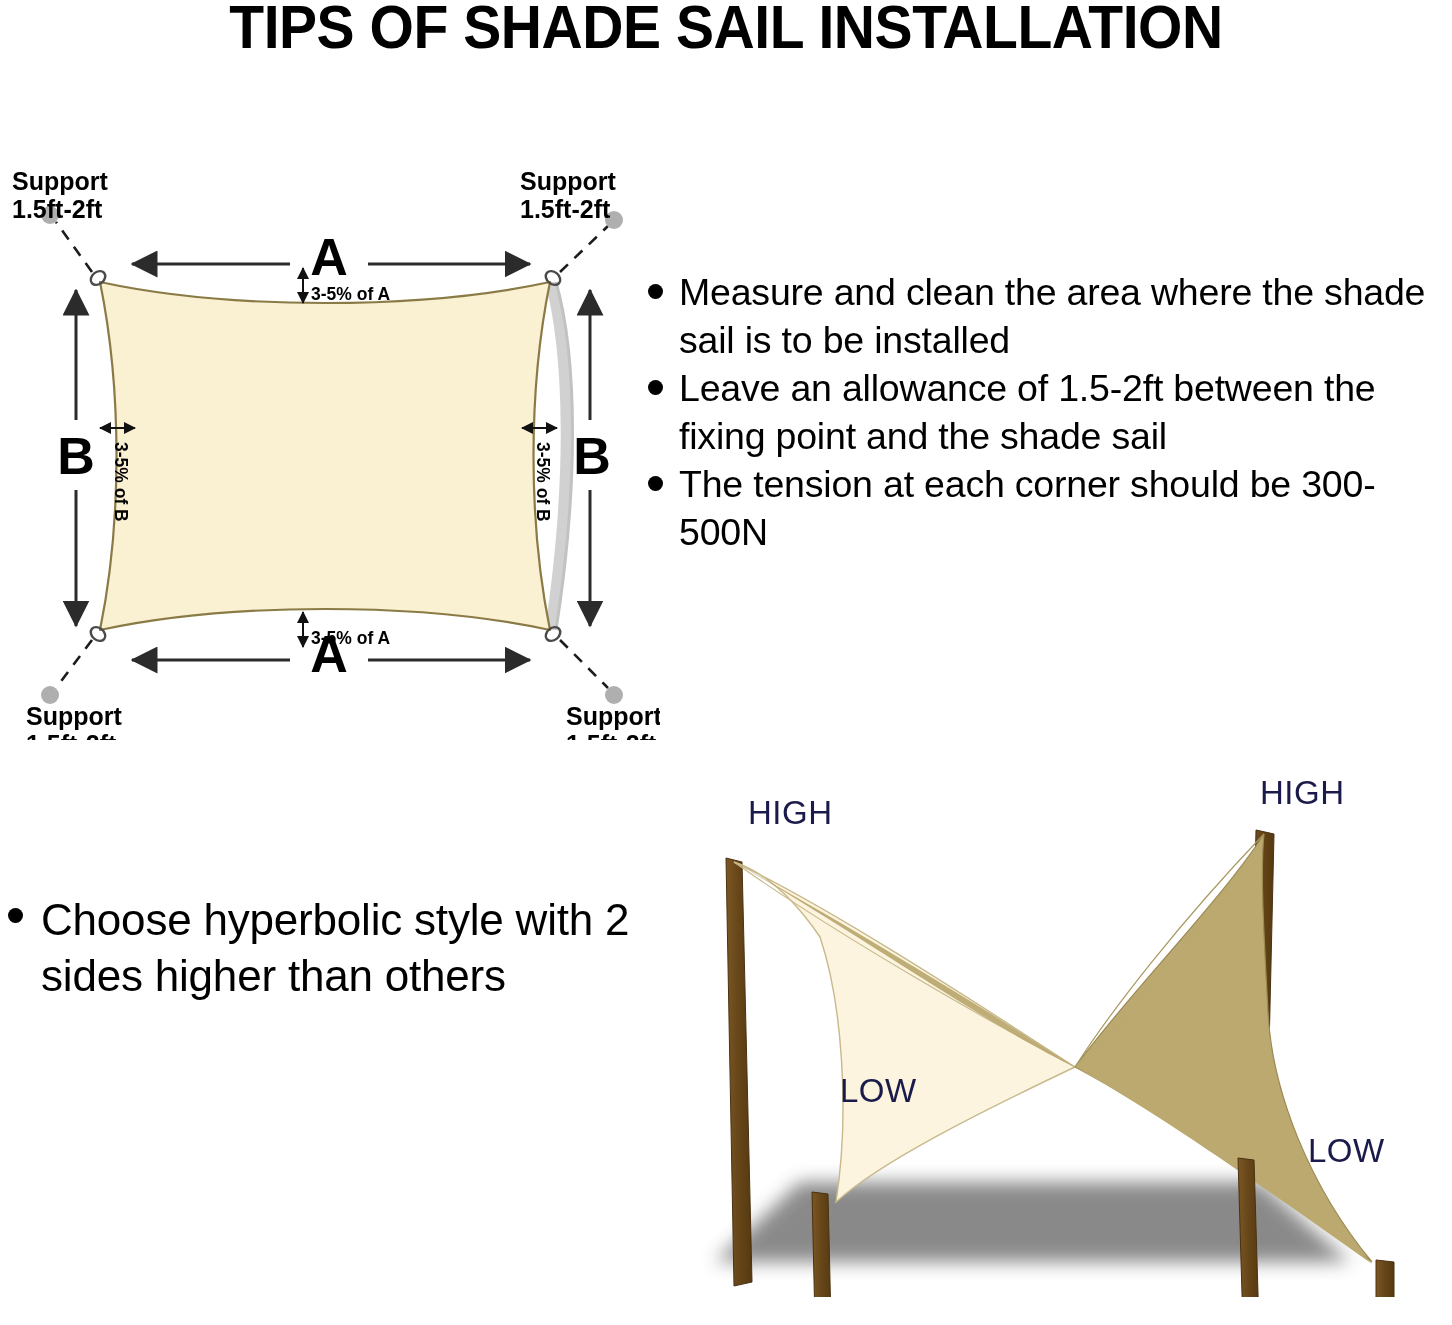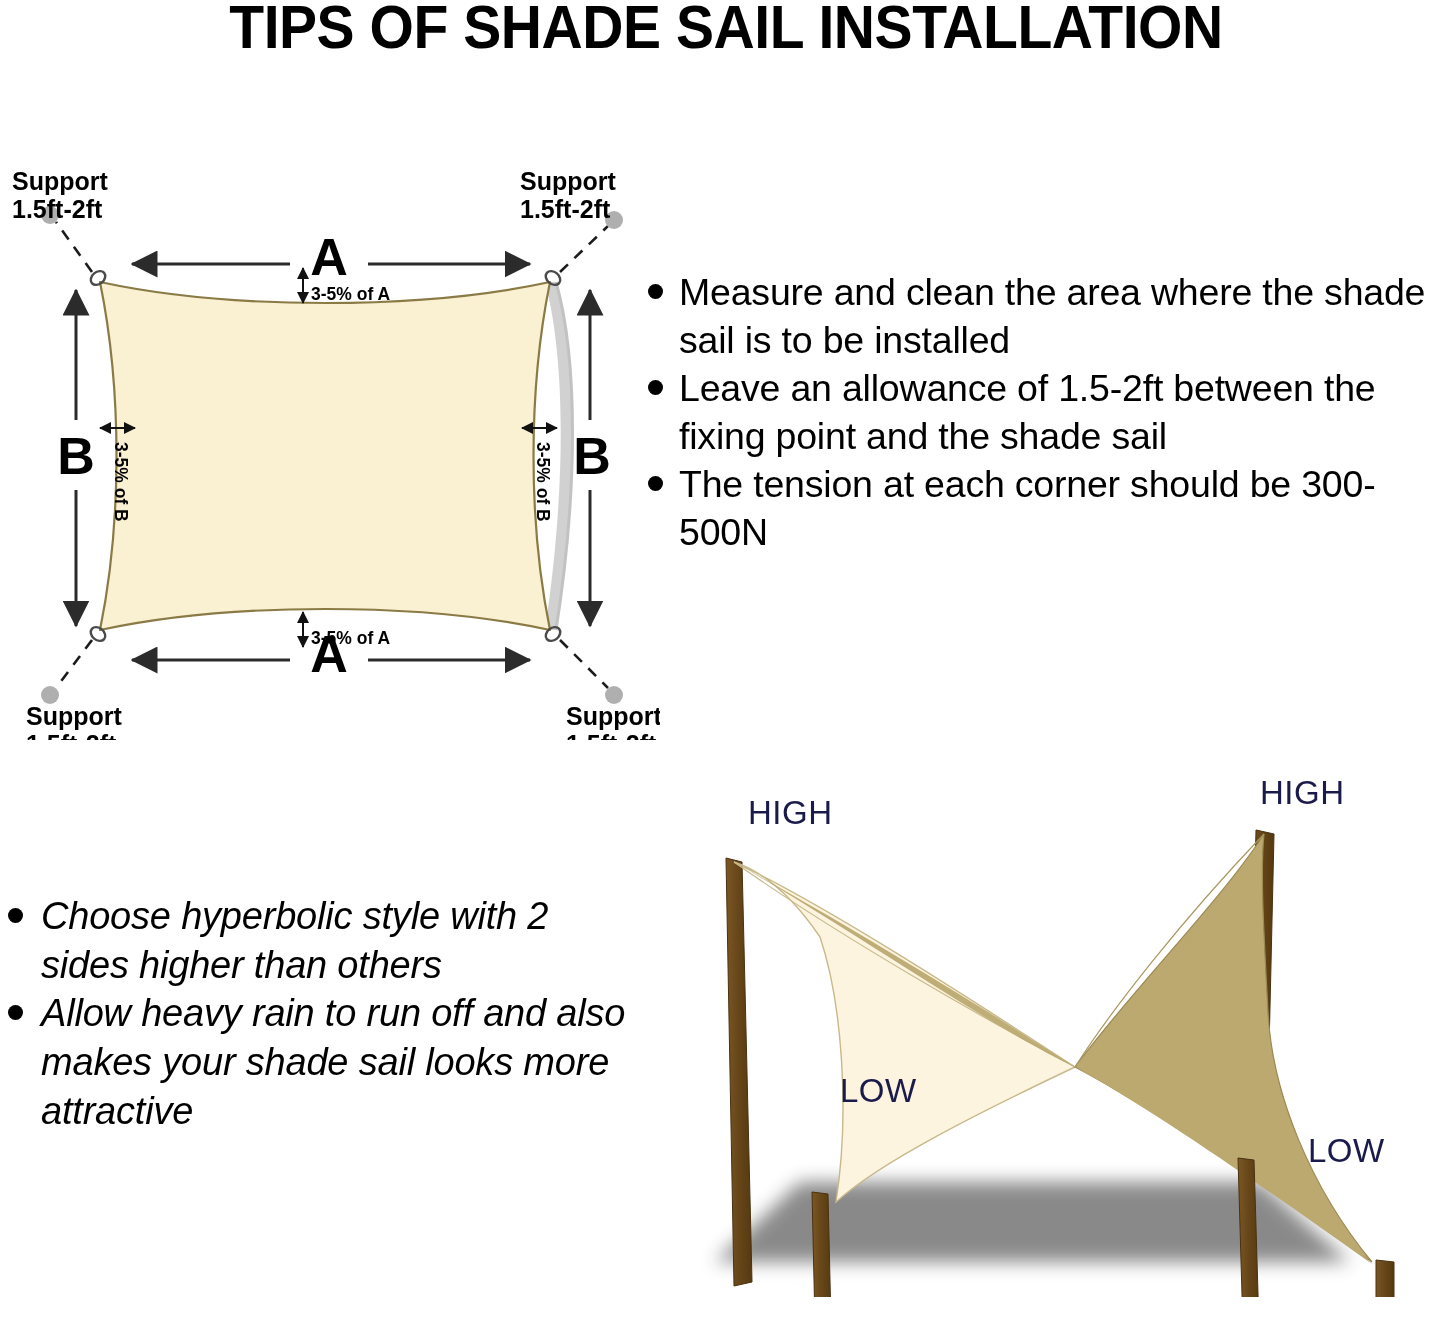--- a/index.html
+++ b/index.html
@@ -70,21 +70,21 @@
     margin-top: 16px;
     margin-right: 16px;
   }
   .bullet-text {
     font-size: 37px;
     line-height: 1.28;
     letter-spacing: -0.2px;
     font-weight: 400;
   }
   #tips-list-right .bullet-text { font-size: 37.5px; }
-  #tips-list-bottom .bullet-text { font-size: 38px; font-style: italic; }
+  #tips-list-bottom .bullet-text { font-size: 44px; }
   #tips-list-bottom .bullet-dot { margin-left: 8px; margin-right: 18px; }
 
   
   #hyperbolic-illustration {
     position: absolute;
     left: 660px;
     top: 762px;
     width: 792px;
     height: 535px;
   }
@@ -219,24 +219,20 @@
   <div class="bullet-row">
     <span class="bullet-dot"></span>
     <span class="bullet-text">The tension at each corner should be 300-500N</span>
   </div>
 </div>
 
 <div id="tips-list-bottom">
   <div class="bullet-row">
     <span class="bullet-dot"></span>
     <span class="bullet-text">Choose hyperbolic style with 2 sides higher than others</span>
-  </div>
-  <div class="bullet-row">
-    <span class="bullet-dot"></span>
-    <span class="bullet-text">Allow heavy rain to run off and also makes your shade sail looks more attractive</span>
   </div>
 </div>
 
 <div id="hyperbolic-illustration">
   <svg width="792" height="535" viewBox="0 0 792 535" xmlns="http://www.w3.org/2000/svg">
     <defs>
       <filter id="groundBlur" x="-20%" y="-60%" width="140%" height="260%">
         <feGaussianBlur stdDeviation="9"></feGaussianBlur>
       </filter>
       <linearGradient id="postGrad" x1="0" y1="0" x2="1" y2="0">

